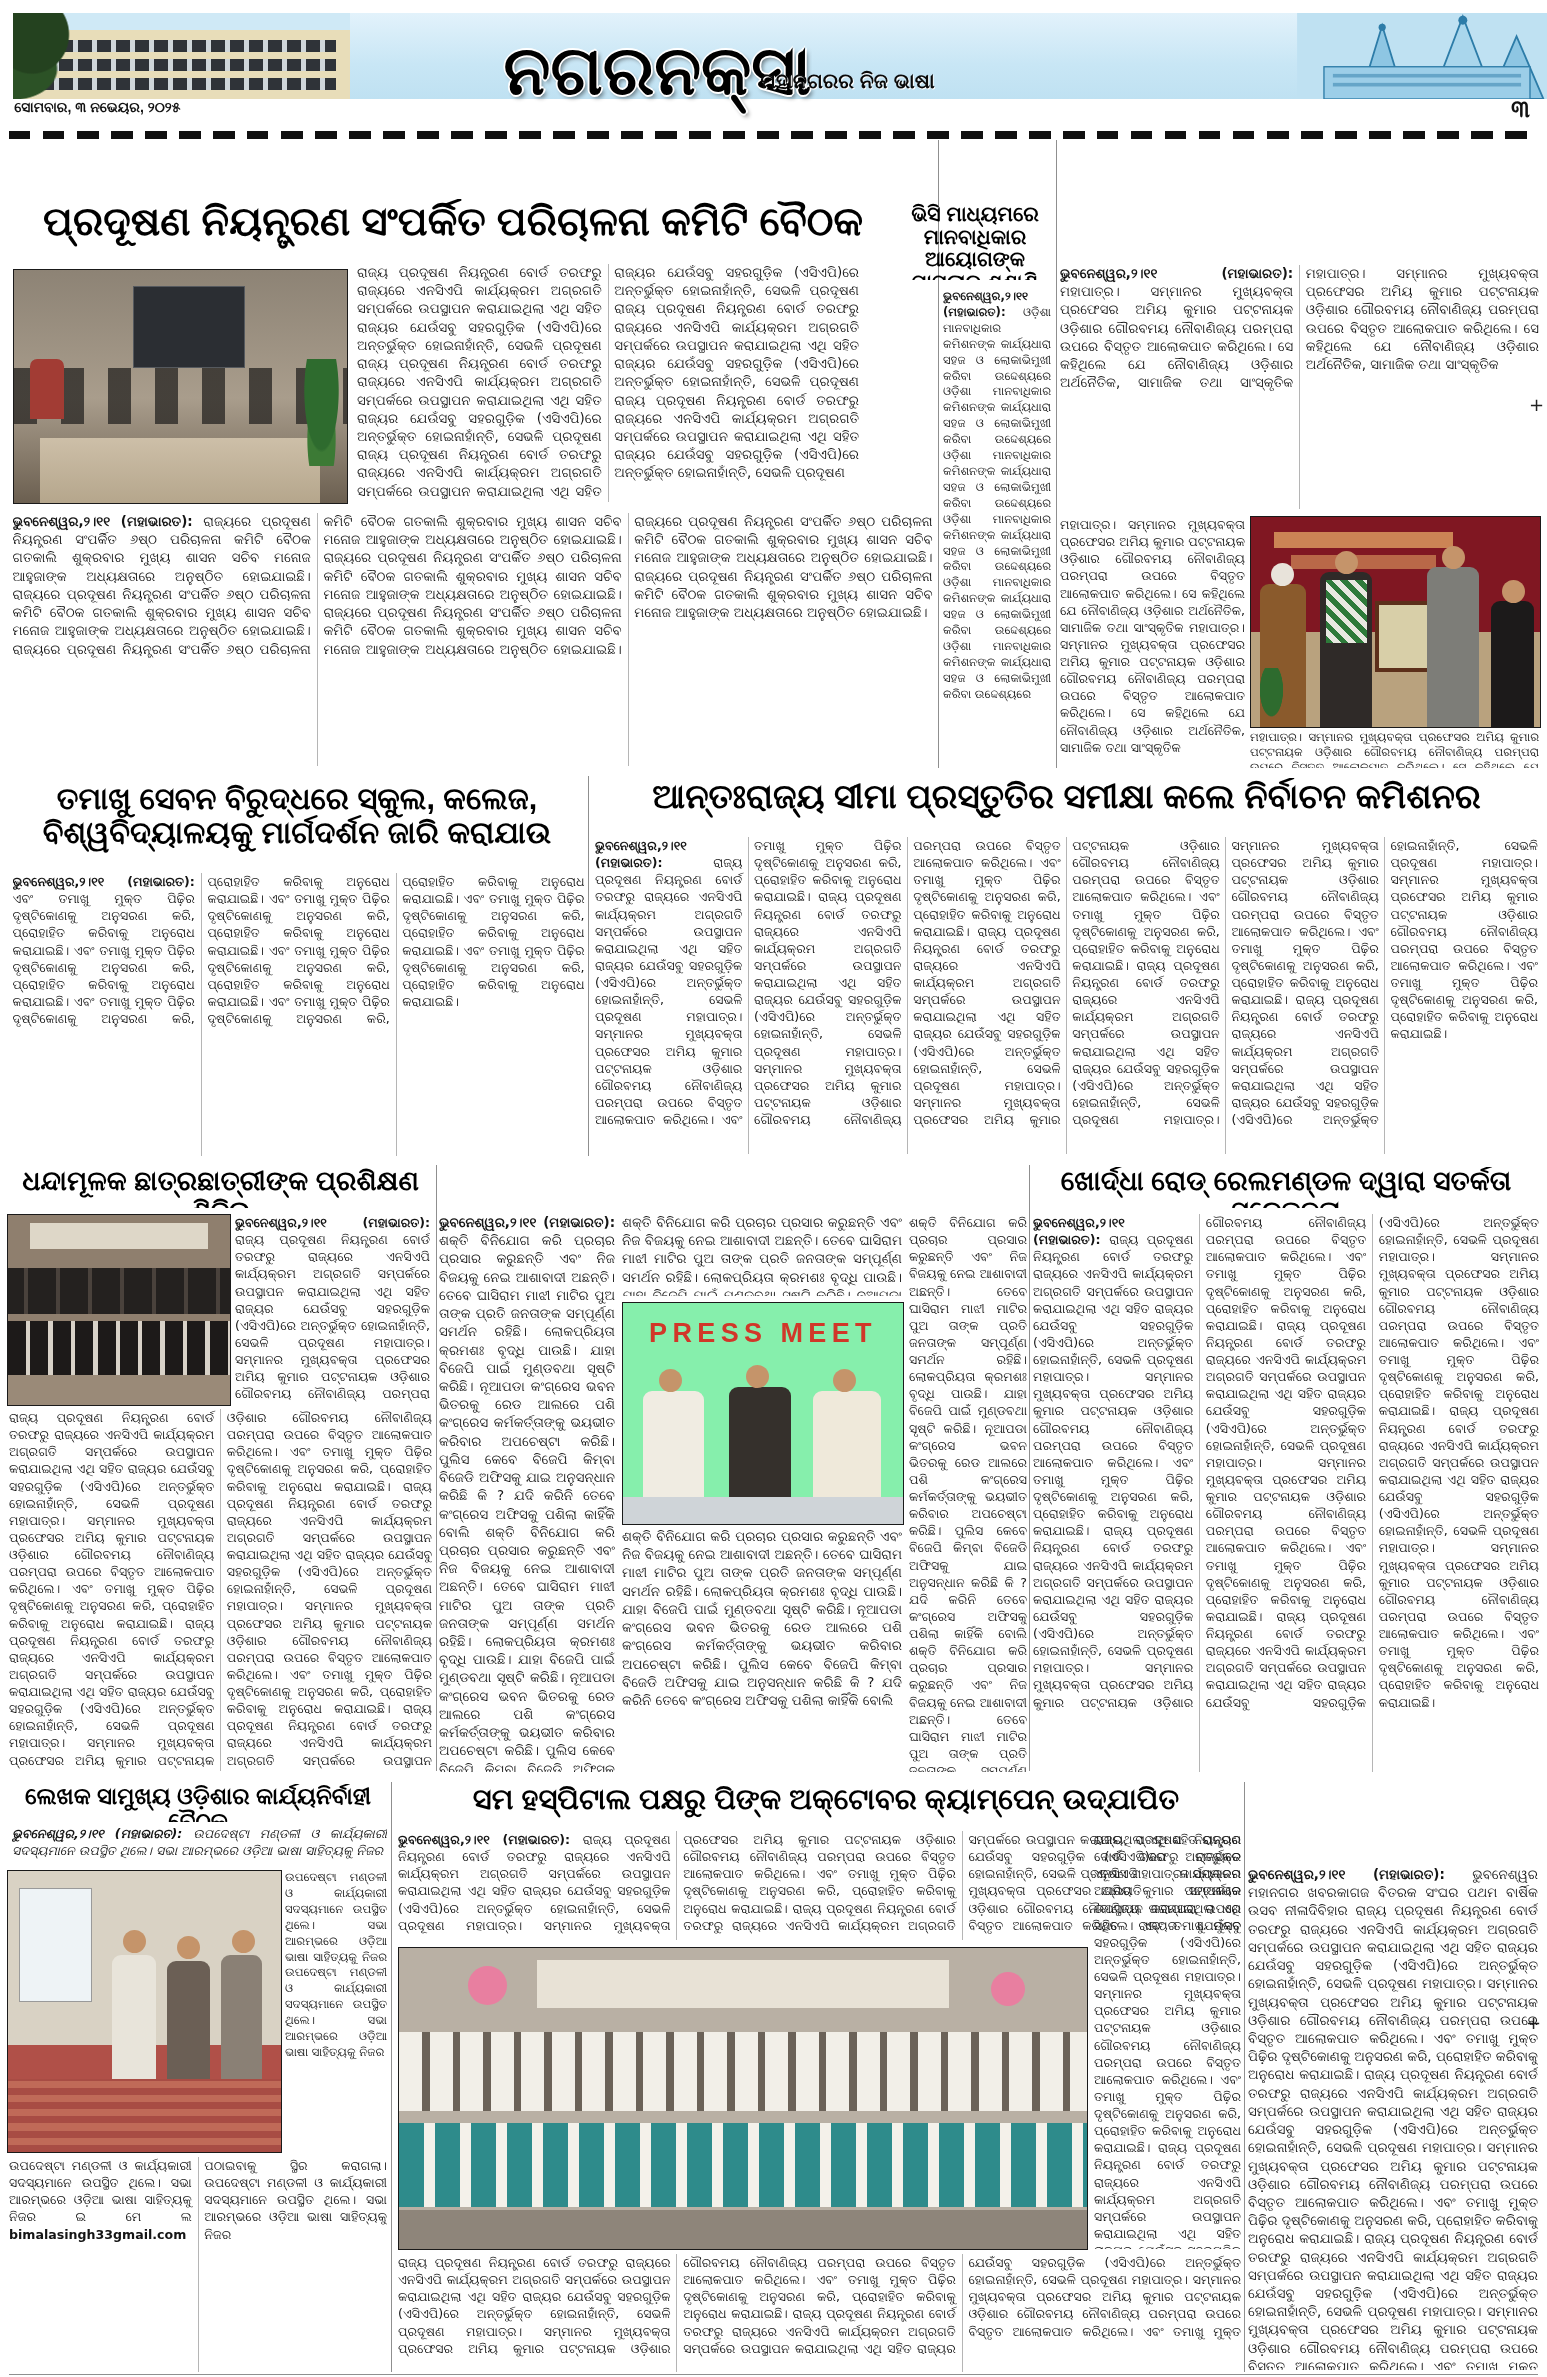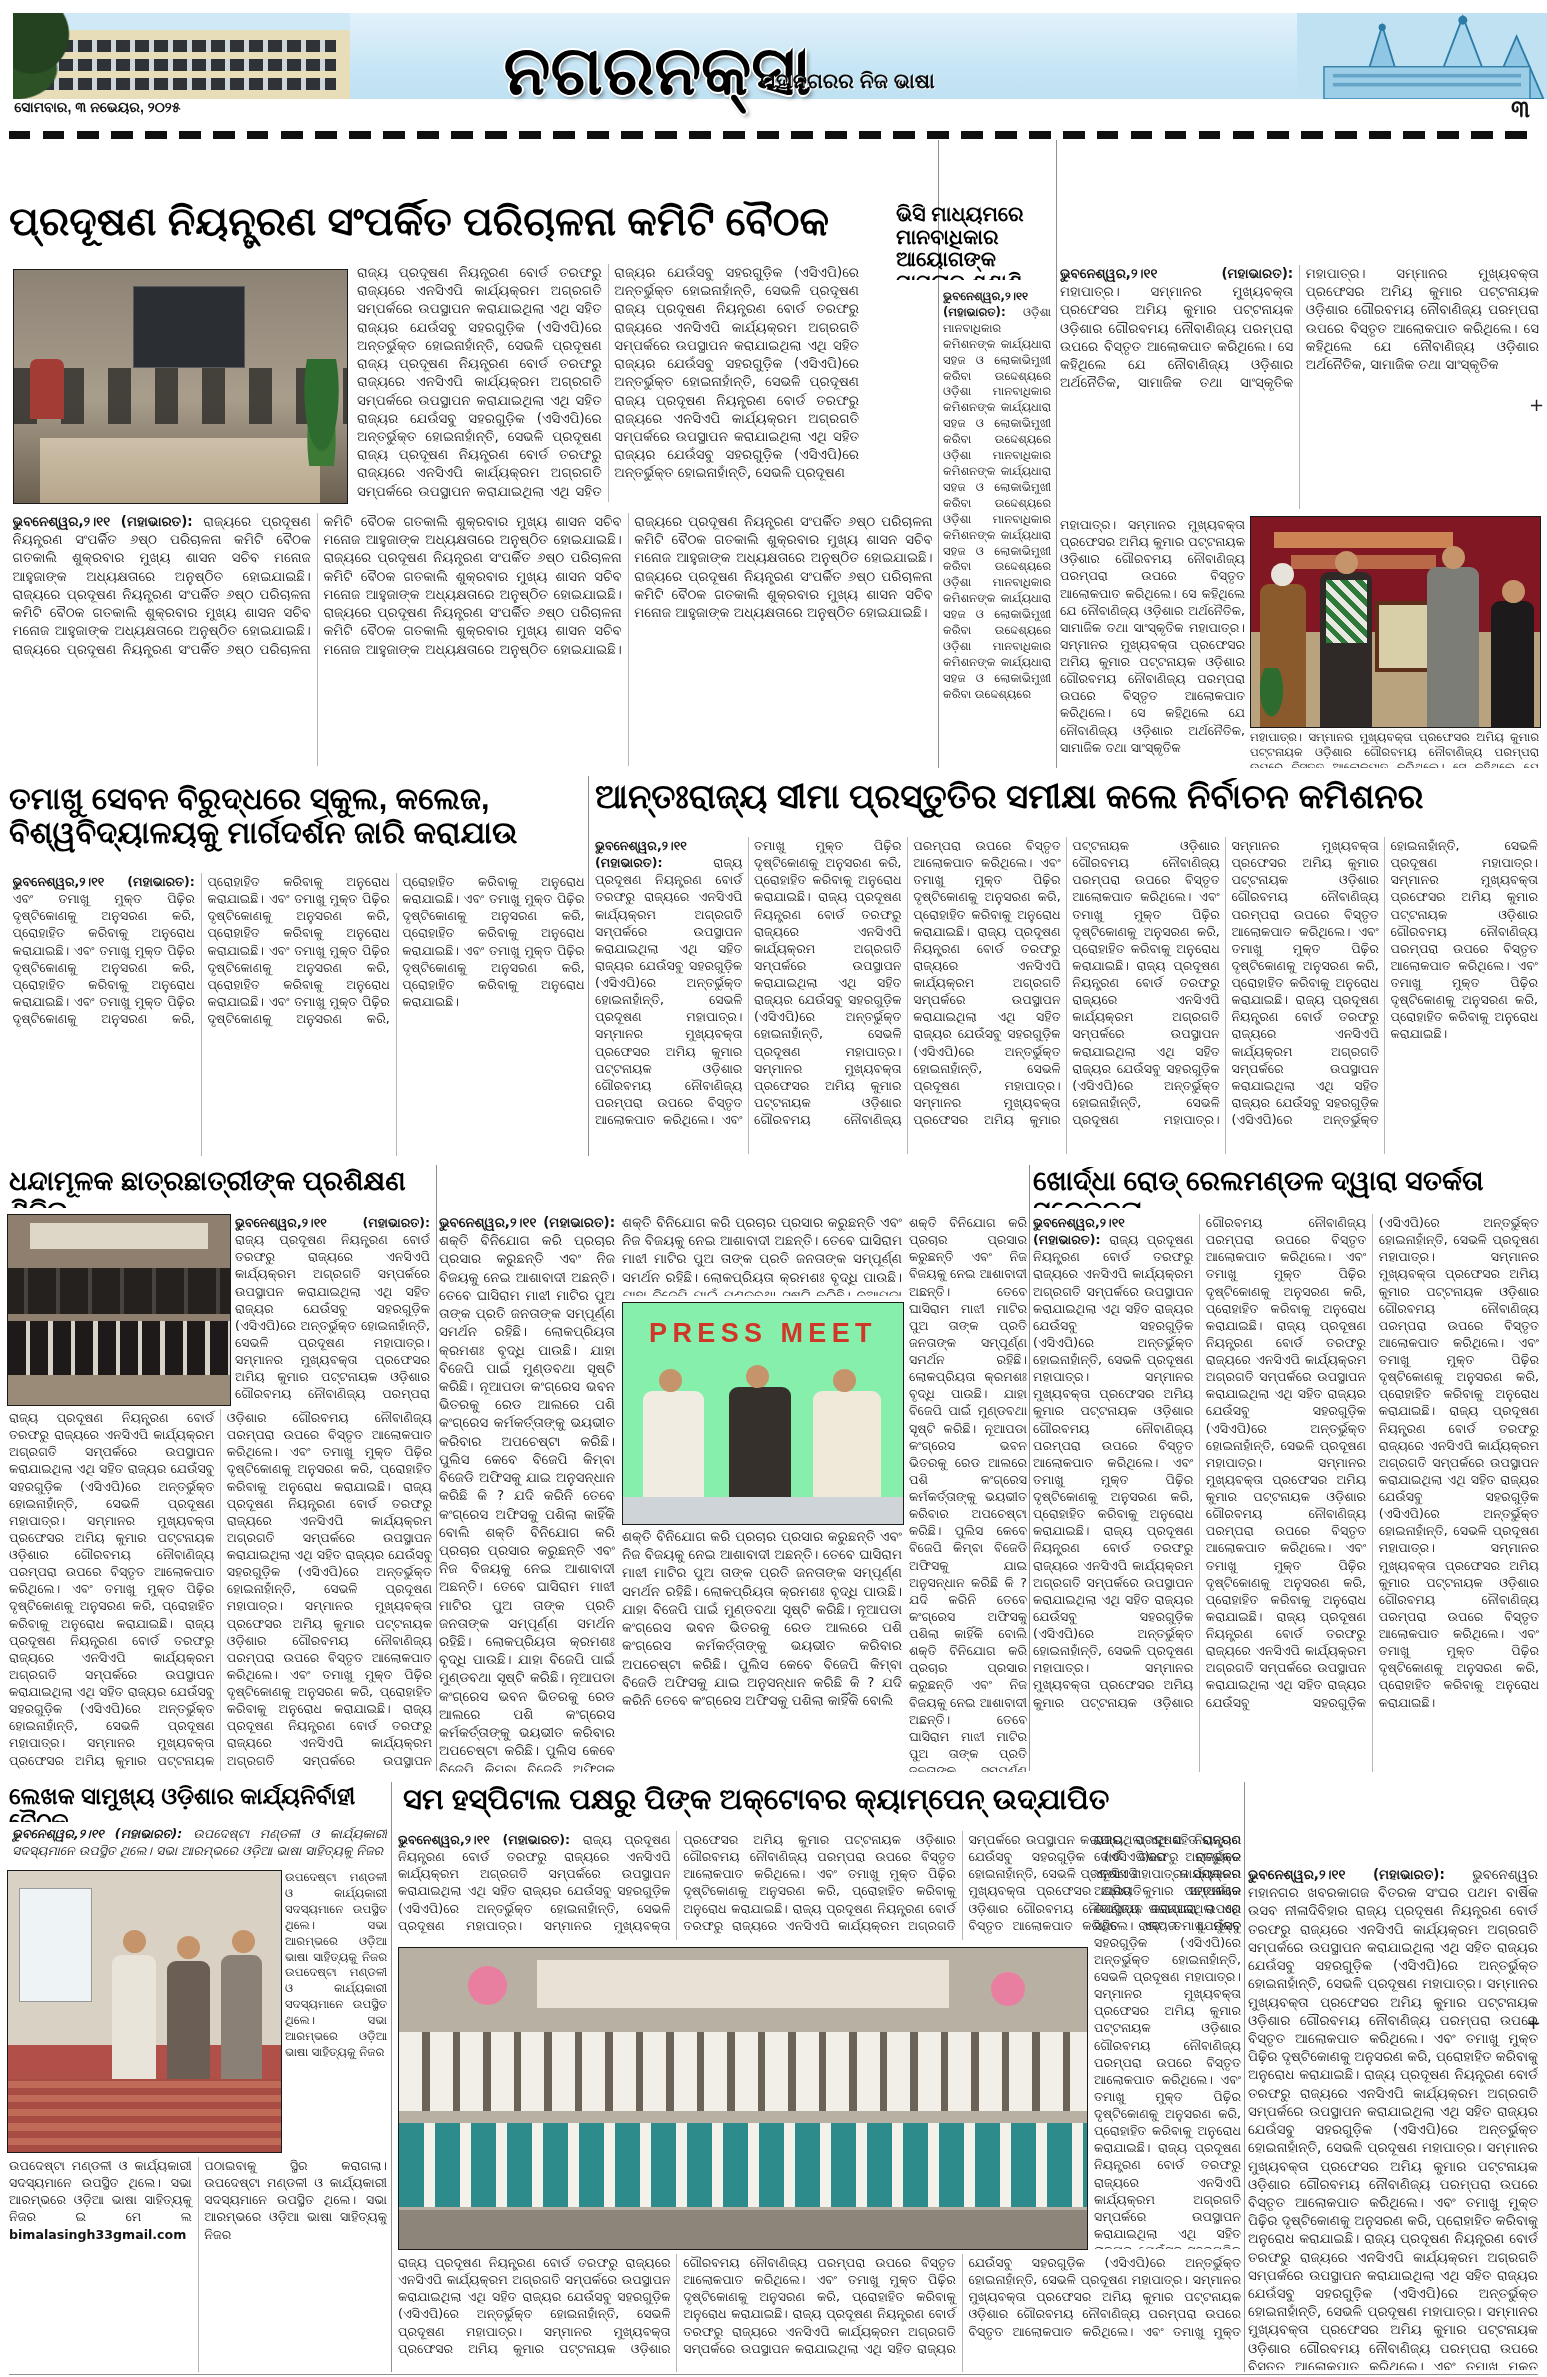--- a/index.html
+++ b/index.html
@@ -10,21 +10,21 @@
   .band{background:linear-gradient(180deg,#e2f2fb 0%,#c8e6f5 60%,#bfe1f2 100%);}
   .nameplate{font-family:"Liberation Sans",sans-serif;font-weight:bold;color:#000;
              text-shadow:1.8px 0 #fff,-1.8px 0 #fff,0 1.8px #fff,0 -1.8px #fff,2.7px 2.7px 4.5px rgba(0,0,0,.45);}
   .subtitle{font-family:"Liberation Sans",sans-serif;font-weight:bold;color:#0a0a0a;
             text-shadow:0.9px 0.9px 0 #fff;}
   .dateline{font-family:"Liberation Sans",sans-serif;font-weight:bold;font-size:14px;}
   .pagenum{font-family:"Liberation Sans",sans-serif;font-weight:bold;font-size:24px;}
   .dashrule{background:repeating-linear-gradient(90deg,#101010 0 21.5px,transparent 21.5px 34px);height:8px;}
   
   .headline{font-family:"Liberation Sans",sans-serif;font-weight:bold;color:#000;
-            text-align:left;line-height:1.1;overflow:hidden;}
+            text-align:center;line-height:1.1;overflow:hidden;}
   .bodytext{font-family:"DejaVu Sans",sans-serif;font-size:13.4px;line-height:1.36;
             text-align:justify;overflow:hidden;color:#151515;word-break:break-word;}
   .byline{font-weight:bold;}
   .cols2{column-count:2;column-gap:12.6px;column-rule:0.9px solid #b5b5b5;}
   .cols3{column-count:3;column-gap:12.6px;column-rule:0.9px solid #b5b5b5;}
   .cols6{column-count:6;column-gap:11.7px;column-rule:0.9px solid #b5b5b5;}
   .vsep{width:0.9px;background:#8f8f8f;}
   .hsep{height:0.9px;background:#8f8f8f;}
   
   .photo{border:0.9px solid #1a1a1a;overflow:hidden;}

